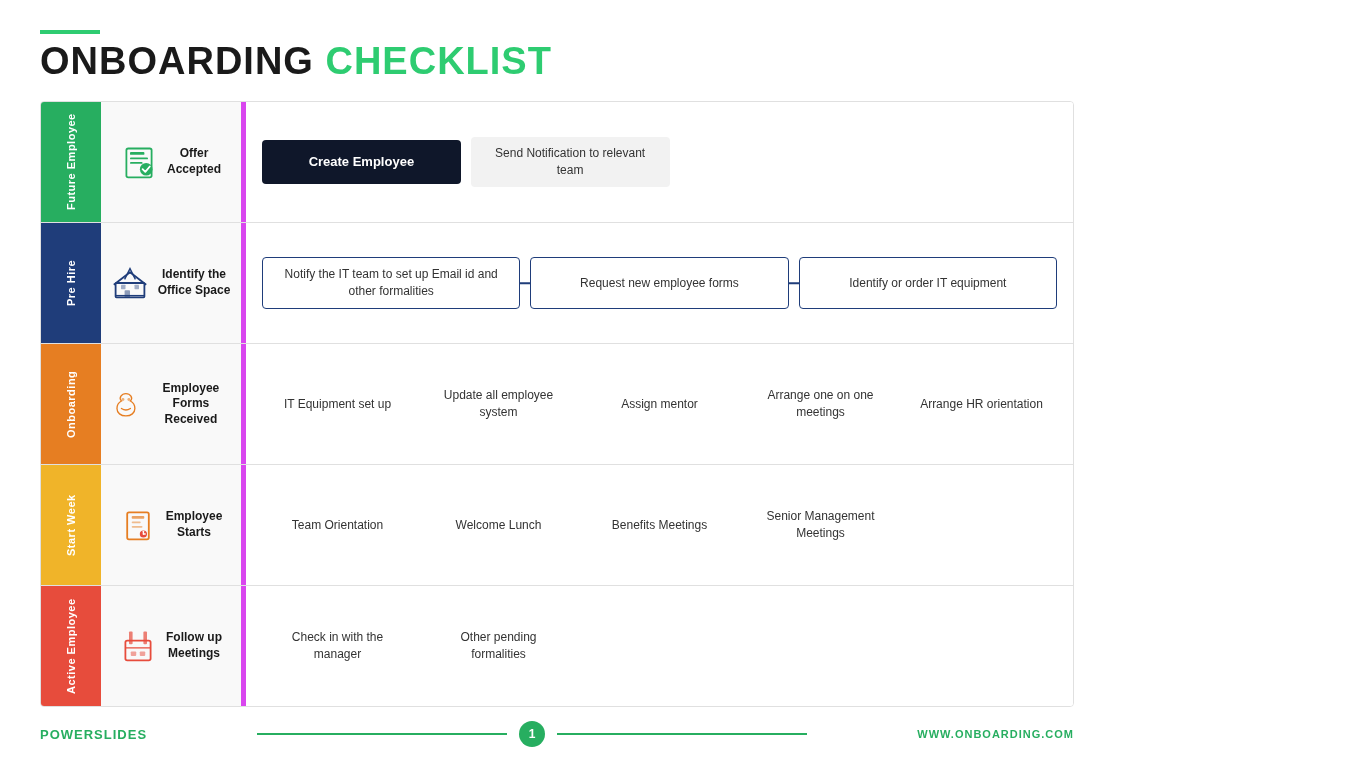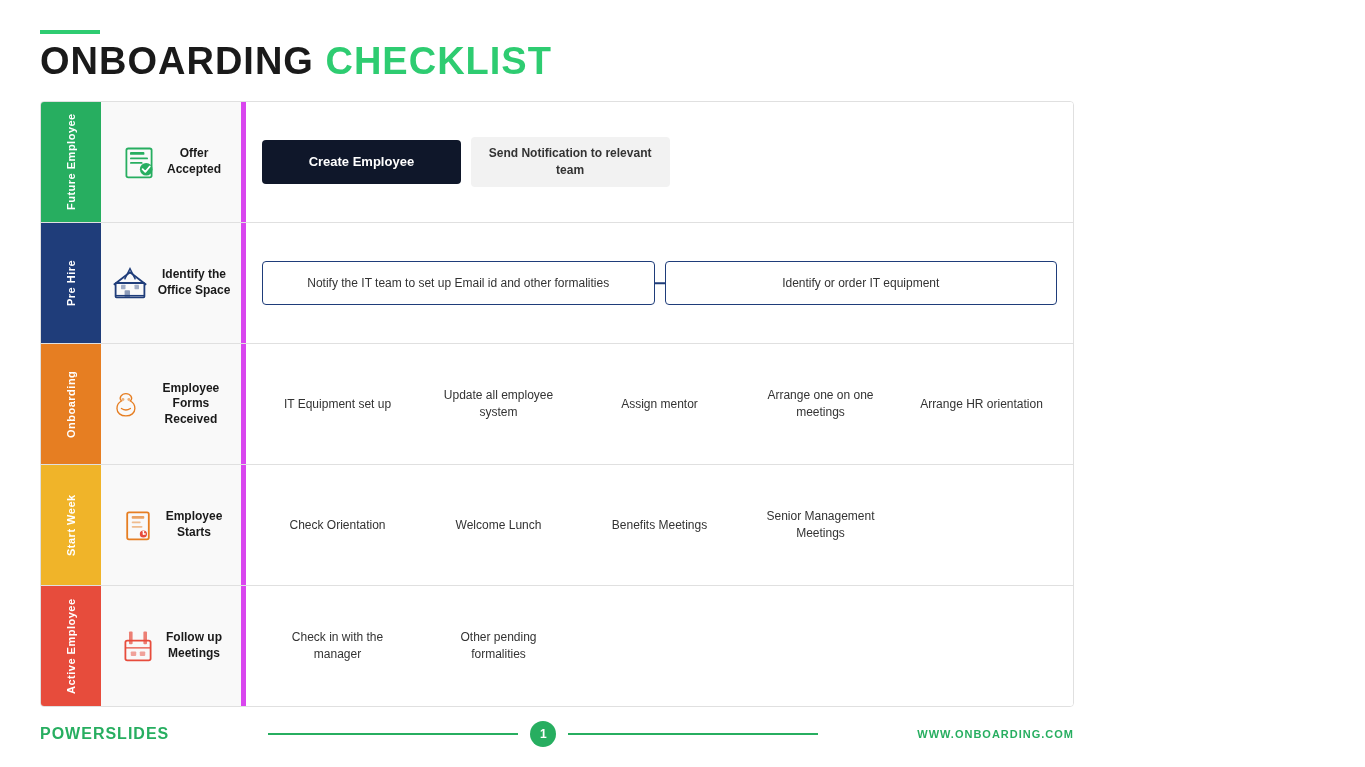--- a/index.html
+++ b/index.html
@@ -112,21 +112,21 @@
 
     .footer {
       display: flex;
       align-items: center;
       justify-content: space-between;
       padding: 8px 0 0 0;
       margin-top: 6px;
     }
 
     .footer-left {
-      font-size: 16px;
+      font-size: 13px;
       font-weight: 700;
       color: #27ae60;
       letter-spacing: 1px;
     }
 
     .footer-center {
       display: flex;
       align-items: center;
       gap: 12px;
     }
@@ -181,21 +181,20 @@
       font-size: 12px;
       color: #333;
       line-height: 1.4;
       padding: 8px 10px;
       min-height: 44px;
     }
 
     .task-item.boxed {
       background: #f2f2f2;
       border-radius: 4px;
-      font-weight: bold;
     }
 
     .task-item.outlined {
       background: #ffffff;
       border: 1.5px solid #1f3d7a;
       border-radius: 4px;
     }
 
     .task-item.green-btn {
       background: #0f172a;
@@ -285,20 +284,21 @@
           <line x1="4" y1="34" x2="36" y2="34" stroke="#1f3d7a" stroke-width="1.5"></line>
           <polyline points="14,16 20,4 26,16" stroke="#1f3d7a" stroke-width="1.5" fill="none"></polyline>
           <line x1="18" y1="9" x2="22" y2="9" stroke="#1f3d7a" stroke-width="1"></line>
         </svg>
         <span class="cell-label">Identify the<br>Office Space</span>
       </div>
       <div class="prehire-content">
         <div class="connector-bar"></div>
         <div class="prehire-items">
           <div class="task-item outlined">Notify the IT team to set up Email id and other formalities</div>
+          <div class="task-item outlined">Request new employee forms</div>
           <div class="task-item outlined">Identify or order IT equipment</div>
         </div>
       </div>
     </div>
 
     <div class="row">
       <div class="label-cell label-onboarding">
         <span>Onboarding</span>
       </div>
       <div class="icon-cell">
@@ -329,21 +329,21 @@
           <rect x="13" y="10" width="14" height="3" rx="1" fill="#e67e22" opacity="0.7"></rect>
           <rect x="13" y="16" width="10" height="2" rx="1" fill="#e67e22" opacity="0.5"></rect>
           <rect x="13" y="21" width="12" height="2" rx="1" fill="#e67e22" opacity="0.5"></rect>
           <circle cx="26" cy="30" r="4" fill="#e74c3c"></circle>
           <line x1="26" y1="27" x2="26" y2="30" stroke="white" stroke-width="1.5" stroke-linecap="round"></line>
           <line x1="26" y1="30" x2="28" y2="30" stroke="white" stroke-width="1.5" stroke-linecap="round"></line>
         </svg>
         <span class="cell-label">Employee<br>Starts</span>
       </div>
       <div class="tasks-row">
-        <div class="task-item">Check Orientation</div>
+        <div class="task-item">Team Orientation</div>
         <div class="task-item">Welcome Lunch</div>
         <div class="task-item">Benefits Meetings</div>
         <div class="task-item">Senior Management Meetings</div>
         <div class="task-item"></div>
       </div>
     </div>
 
     <div class="row" style="border-bottom:none;">
       <div class="label-cell label-active">
         <span>Active Employee</span>

